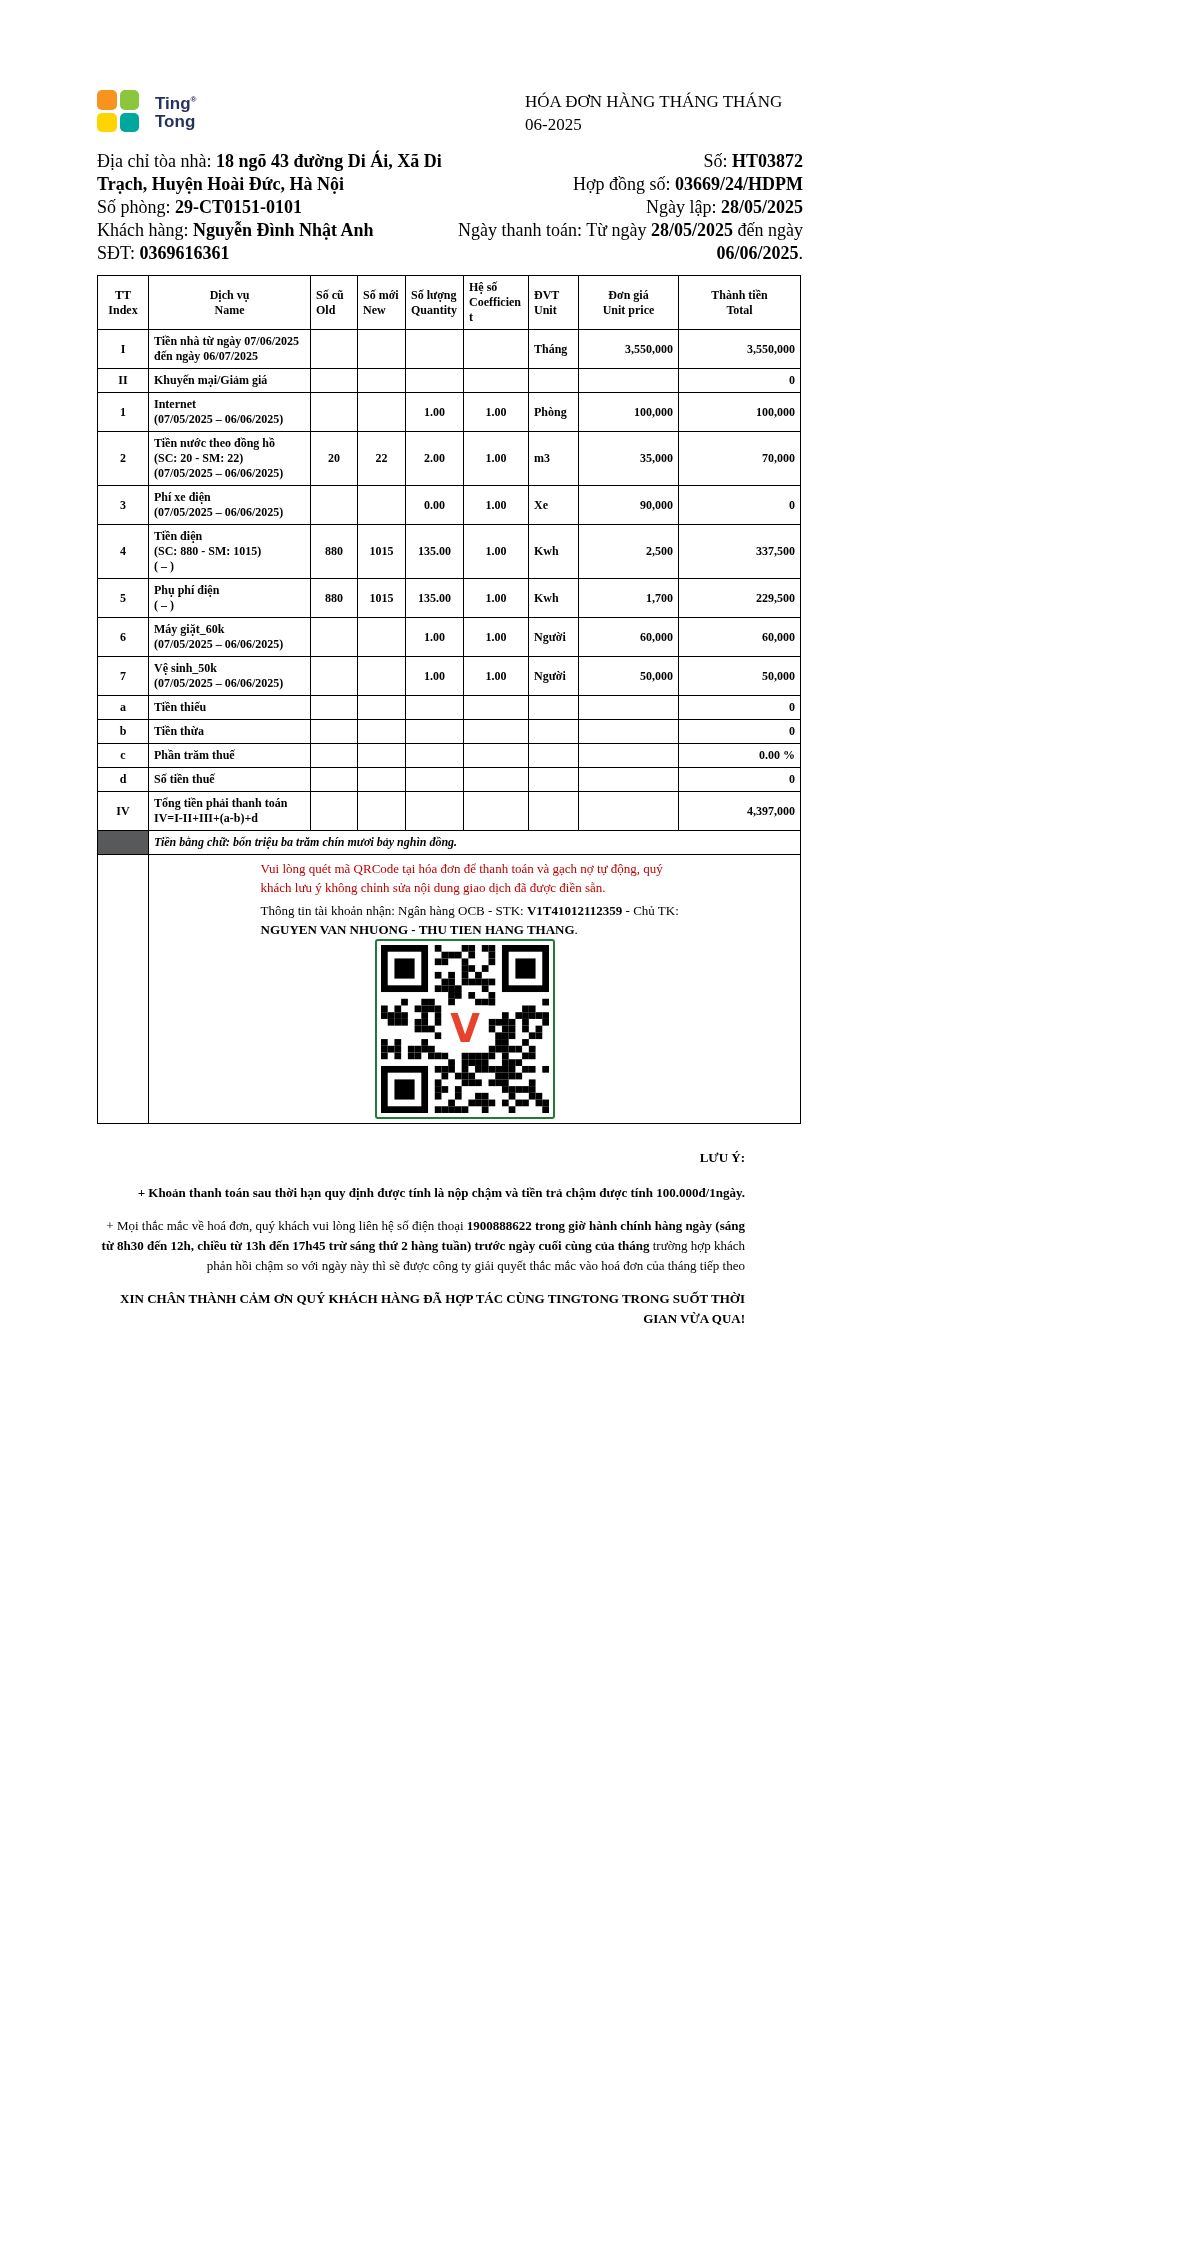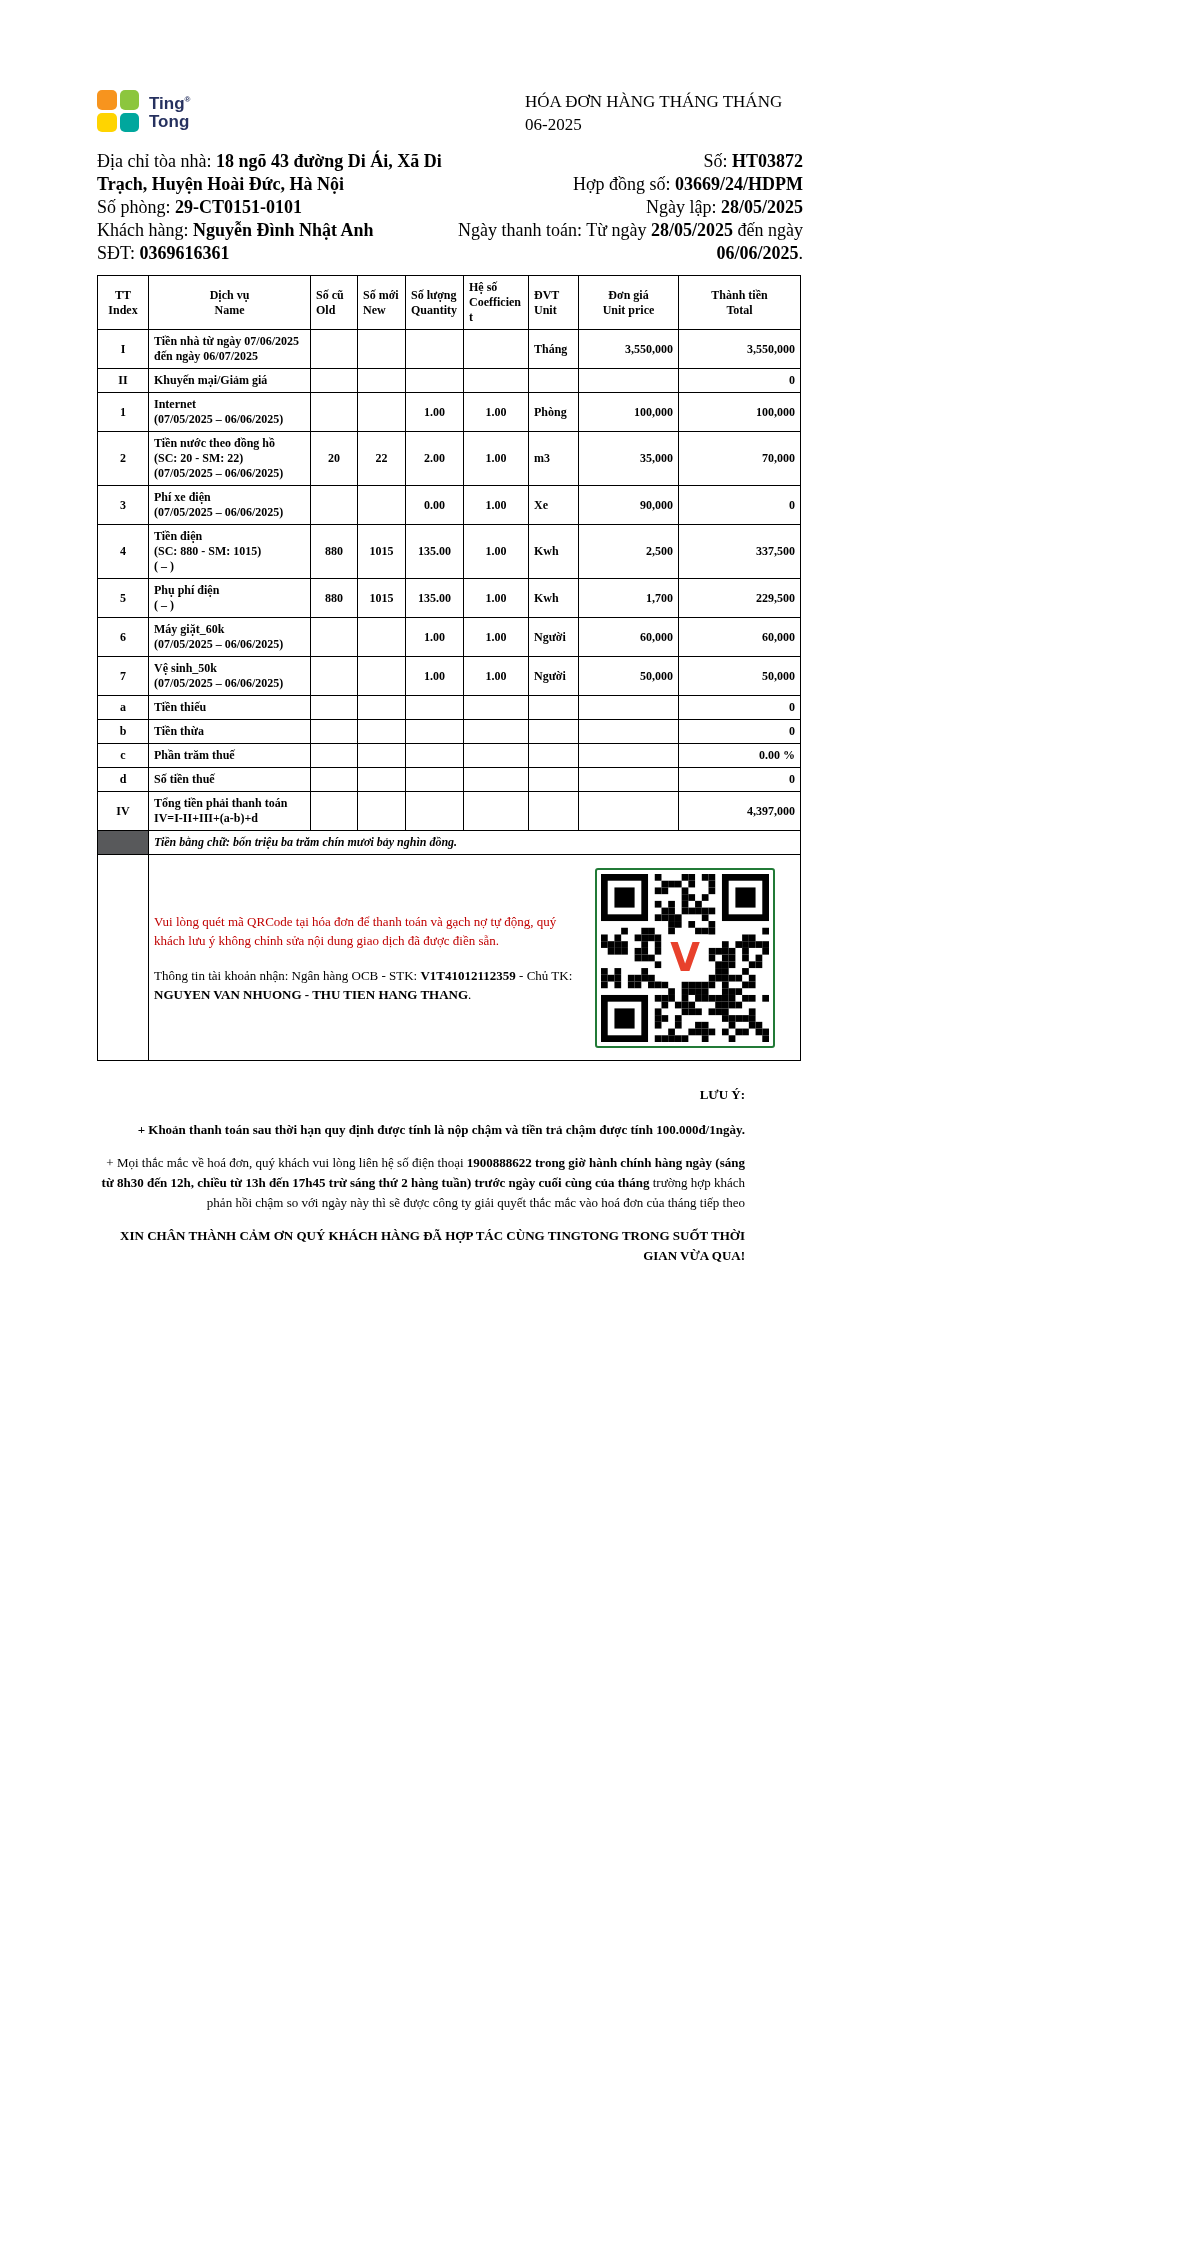--- a/index.html
+++ b/index.html
@@ -6,21 +6,21 @@
   body{
     width:1200px;height:2259px;background:#ffffff;color:#000;
     font-family:"Liberation Serif", serif;position:relative;overflow:hidden;
   }
   .b{font-weight:bold;}
   .i{font-style:italic;}
   .doc{position:absolute;left:97px;top:90px;width:706px;}
 
   
   .brand-row{display:flex;justify-content:space-between;align-items:flex-start;}
-  .logo{display:flex;gap:10px;align-items:center;}
+  .logo{display:flex;gap:16px;align-items:center;}
   .logo-grid{width:42px;height:42px;display:grid;grid-template-columns:1fr 1fr;grid-template-rows:1fr 1fr;gap:3px;}
   .sq{border-radius:5px;display:block;}
   .brand-name{font-family:"Liberation Sans", sans-serif;font-weight:bold;font-size:17px;line-height:18px;}
   .brand-name sup{font-size:8px;vertical-align:super;}
   .title{width:278px;font-weight:normal;font-size:17px;line-height:23px;}
 
   
   .info{display:flex;margin-top:14px;font-size:18px;line-height:23px;}
   .info-left{width:352px;}
   .info-right{flex:1;text-align:right;}
@@ -34,24 +34,24 @@
   .c-idx{text-align:center;}
   .c-name{text-align:left;}
   .c-old,.c-new,.c-qty,.c-coef{text-align:center;}
   .c-unit{text-align:left;}
   .c-price,.c-total{text-align:right;}
   .shaded{background:#58595b;}
   .words-cell{font-weight:normal;font-style:italic;padding:8px 10px;}
 
   
   .qr-cell{height:197px;padding:10px 8px;}
-  .qr-flex{display:flex;align-items:center;justify-content:space-between;}
+  .qr-flex{display:flex;align-items:center;justify-content:flex-start;flex-direction:column;}
   .qr-texts{width:428px;font-size:13px;line-height:19px;font-weight:normal;}
   .qr-texts p{margin:0;}
-  .qr-texts p + p{margin-top:16px;}
+  .qr-texts p + p{margin-top:4px;}
   .red{color:#c00000;}
   .qr-box{border:2px solid #217a36;border-radius:3px;padding:4px;background:#fff;margin-right:20px;flex:0 0 auto;}
   .qr-box svg{display:block;width:168px;height:168px;}
 
   
   .footer{margin-top:24px;width:648px;font-size:13px;line-height:20px;}
   .footer p{margin:0 0 13px 0;font-weight:normal;text-align:right;}
   .footer p.title-line{font-weight:bold;margin-bottom:15px;}
 </style>
 </head>

